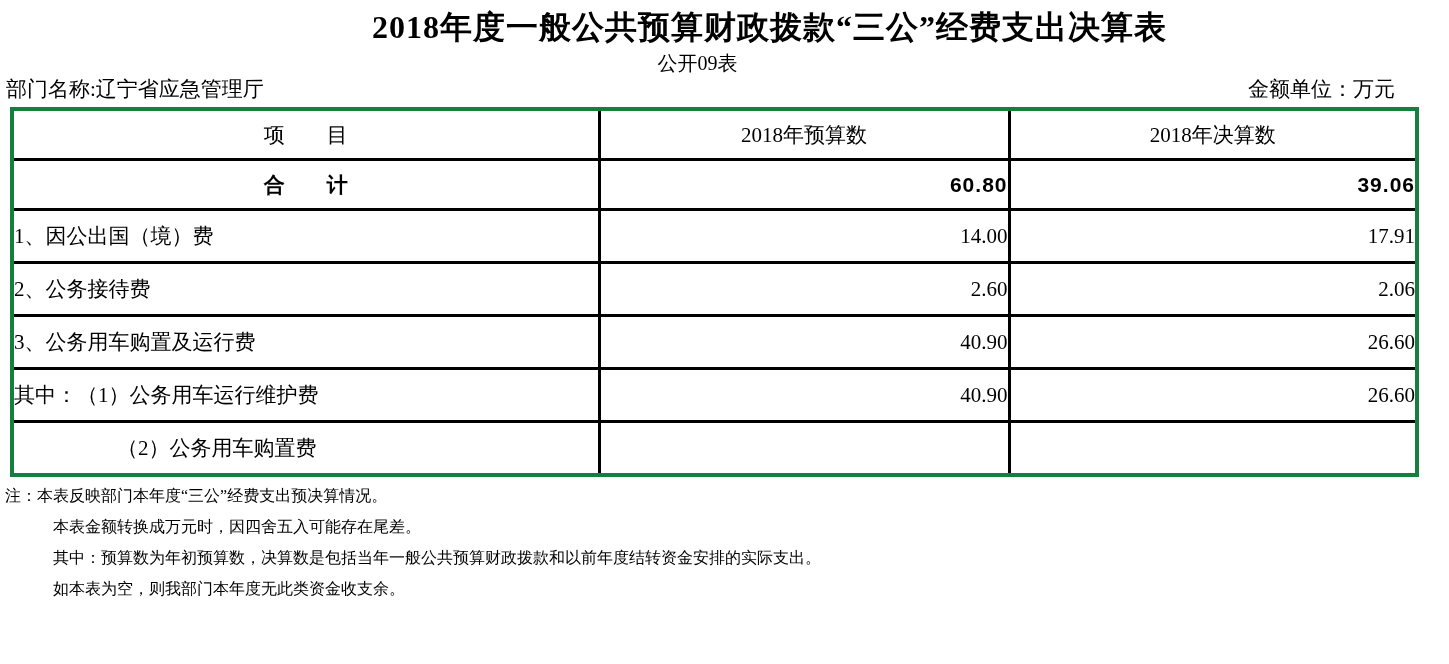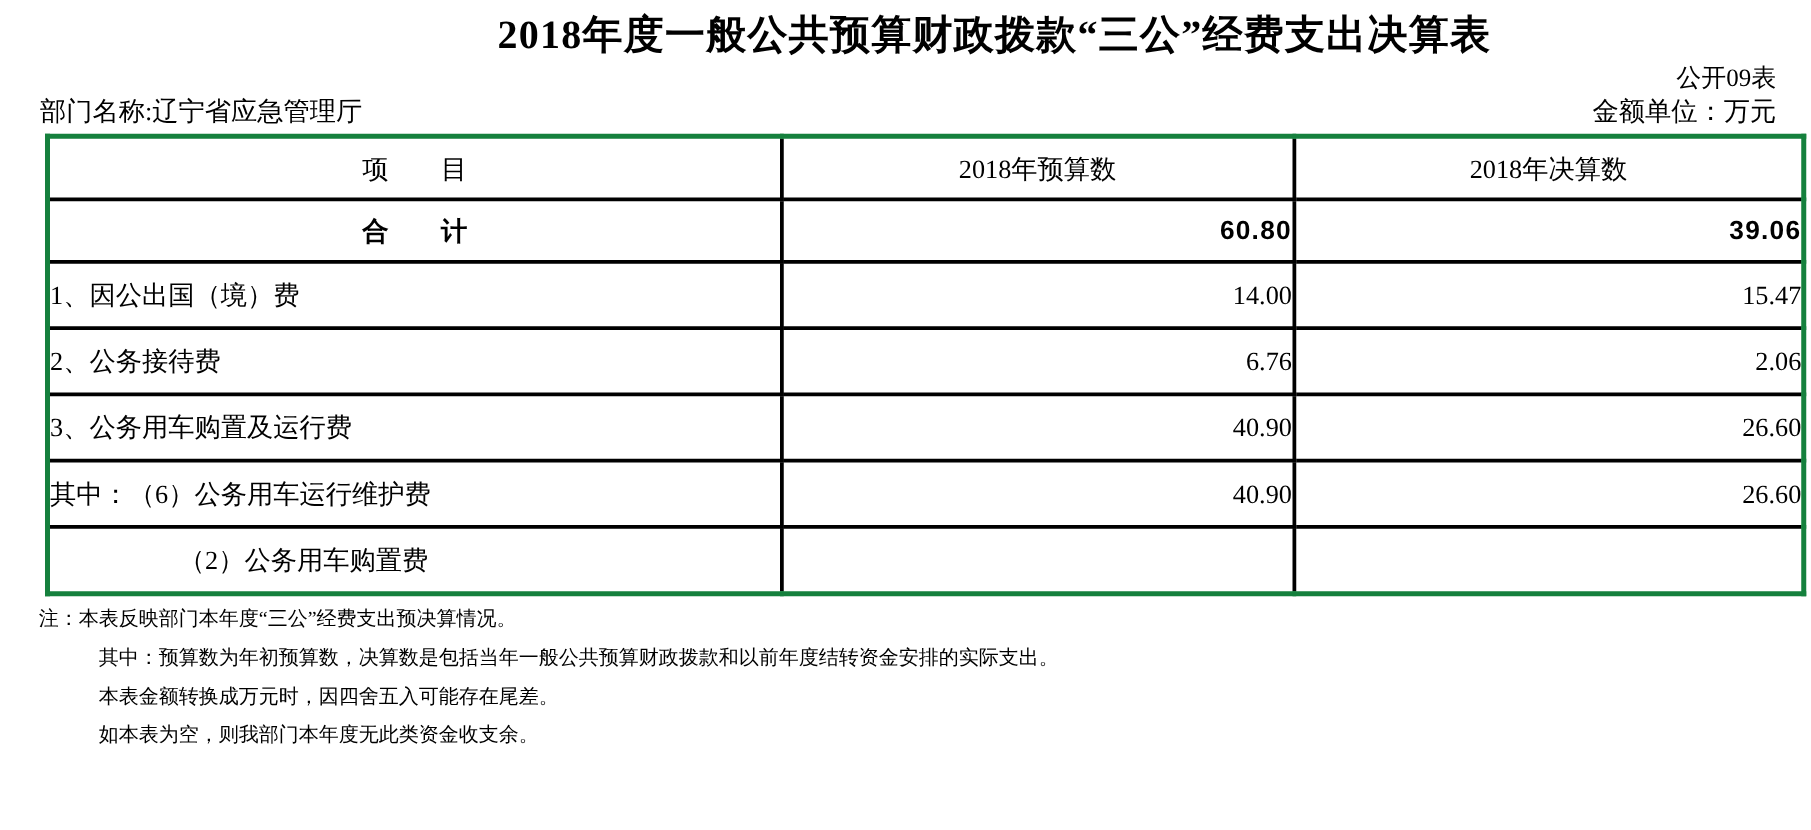--- a/index.html
+++ b/index.html
@@ -9,34 +9,33 @@
     width: 1449px;
     height: 664px;
     overflow: hidden;
     font-family: "Liberation Serif", "DejaVu Serif", serif;
     color: #000000;
   }
   .page {
     width: 1414px;
     height: 664px;
     position: relative;
-    padding-left: 26px;
   }
   .doc-title {
     padding-top: 8px;
     padding-left: 125px; 
     text-align: center;
     font-size: 32px;
     font-weight: bold;
     letter-spacing: 1px;
     line-height: 38px;
     white-space: nowrap;
   }
   .form-code-line {
-    text-align: right;
+    text-align: center;
     padding-right: 19px;
     font-size: 20px;
     line-height: 26px;
     margin-top: 4px;
   }
   .meta-line {
     display: flex;
     justify-content: space-between;
     align-items: flex-end;
     font-size: 21px;
@@ -137,49 +136,49 @@
 
       <tr class="total-row">
         <td class="item-total">合　　计</td>
         <td class="num-cell">60.80</td>
         <td class="num-cell">39.06</td>
       </tr>
 
       <tr class="data-row">
         <td class="item-cell">1、因公出国（境）费</td>
         <td class="num-cell">14.00</td>
-        <td class="num-cell">15.47</td>
+        <td class="num-cell">17.91</td>
       </tr>
 
       <tr class="data-row">
         <td class="item-cell">2、公务接待费</td>
-        <td class="num-cell">6.76</td>
+        <td class="num-cell">2.60</td>
         <td class="num-cell">2.06</td>
       </tr>
 
       <tr class="data-row">
         <td class="item-cell">3、公务用车购置及运行费</td>
         <td class="num-cell">40.90</td>
         <td class="num-cell">26.60</td>
       </tr>
 
       <tr class="data-row">
-        <td class="item-cell">其中：（6）公务用车运行维护费</td>
+        <td class="item-cell">其中：（1）公务用车运行维护费</td>
         <td class="num-cell">40.90</td>
         <td class="num-cell">26.60</td>
       </tr>
 
       <tr class="data-row">
         <td class="item-cell indent2">（2）公务用车购置费</td>
         <td class="num-cell"></td>
         <td class="num-cell"></td>
       </tr>
     </tbody>
   </table>
 
   <div class="notes">
     <p>注：本表反映部门本年度“三公”经费支出预决算情况。</p>
+    <p>本表金额转换成万元时，因四舍五入可能存在尾差。</p>
     <p>其中：预算数为年初预算数，决算数是包括当年一般公共预算财政拨款和以前年度结转资金安排的实际支出。</p>
-    <p>本表金额转换成万元时，因四舍五入可能存在尾差。</p>
     <p>如本表为空，则我部门本年度无此类资金收支余。</p>
   </div>
 
 </div>
 
 </body></html>

